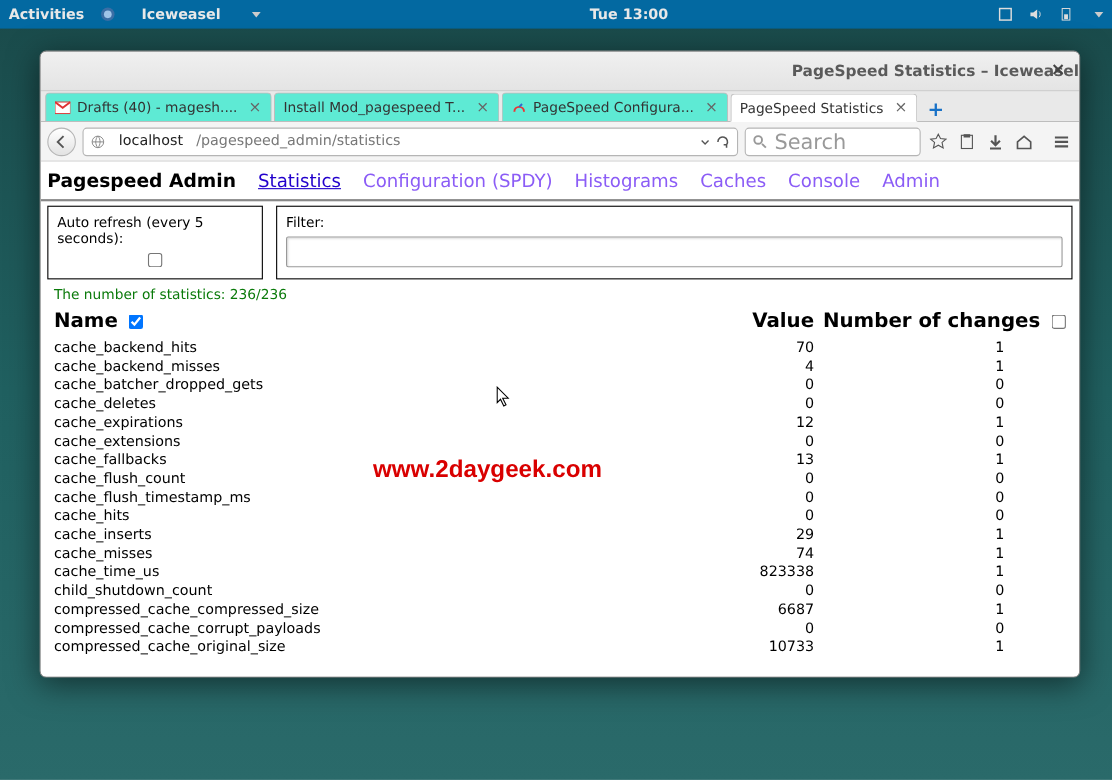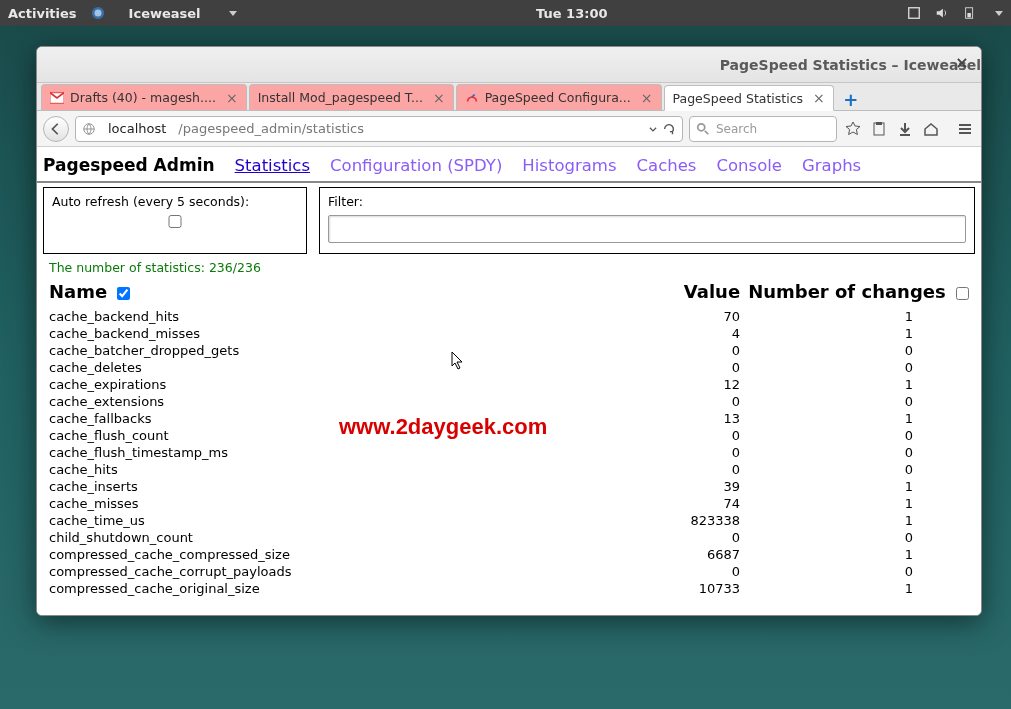--- a/index.html
+++ b/index.html
@@ -9,21 +9,21 @@
     background: linear-gradient(to bottom, #1a4a4a 0%, #206060 50%, #2a6a6a 100%);
     width: 1011px;
     height: 709px;
     overflow: hidden;
     position: relative;
   }
 
   
   .gnome-bar {
     height: 26px;
-    background: #404040;
+    background: #0369a1;
     color: #e8e8e8;
     display: flex;
     align-items: center;
     padding: 0 8px;
     font-size: 13px;
     font-weight: bold;
   }
   .gnome-left, .gnome-right { display: flex; align-items: center; gap: 14px; }
   .gnome-center { flex: 1; text-align: center; }
   .gnome-app { display:flex; align-items:center; gap:24px;}
@@ -65,21 +65,21 @@
     padding: 0 4px;
   }
   .tab {
     height: 26px;
     display:flex; align-items:center;
     padding: 0 8px;
     border:1px solid #bdbdbd;
     border-bottom:none;
     border-radius:4px 4px 0 0;
     margin-right:2px;
-    background:#fca5a5;
+    background:#5eead4;
     font-size:12.5px;
     color:#333;
     max-width:210px;
     gap:6px;
   }
   .tab.active { background:#fff; border-bottom:1px solid #fff; margin-bottom:-1px;}
   .tab .fav { width:14px;height:14px; flex-shrink:0;}
   .tab .label { white-space:nowrap; overflow:hidden; text-overflow:ellipsis; }
   .tab .x { color:#666; font-size:14px; margin-left:4px; cursor:pointer;}
   .newtab { width:22px;height:22px; display:flex;align-items:center;justify-content:center; color:#1871c7; font-size:18px; font-weight:bold; margin-left:4px; cursor:pointer;}
@@ -102,23 +102,23 @@
   .urlbar {
     flex:1; height:26px;
     border:1px solid #b5b5b5; border-radius:4px;
     background:#fff;
     display:flex;align-items:center; padding:0 6px; gap:12px;
     font-size:13px; color:#555;
   }
   .urlbar .host { color:#222; }
   .reload { color:#555; margin-left:auto; display:flex;align-items:center;gap:4px;}
   .searchbar {
-    width:148px;height:26px;border:1px solid #b5b5b5;border-radius:4px;
+    width:160px;height:26px;border:1px solid #b5b5b5;border-radius:4px;
     background:#fff; display:flex;align-items:center; padding:0 6px; gap:6px;
-    color:#999; font-size:12px;
+    color:#999; font-size:19px;
   }
   .tbicon { width:20px;height:20px; color:#555; display:flex;align-items:center;justify-content:center; }
 
   
   .page {
     flex:1; background:#fff; overflow:hidden; display:flex; flex-direction:column;
     font-family: "DejaVu Sans", Arial, sans-serif;
   }
   .ps-header {
     display:flex; align-items:baseline; gap:20px;
@@ -131,21 +131,21 @@
   .ps-link.active { color:#2200cc; text-decoration:underline; }
 
   .filterrow {
     display:flex; gap:12px; padding:4px 6px 0 6px;
   }
   .filterbox {
     border:1px solid #000; padding:6px 8px 10px 8px;
     display:flex; flex-direction:column; gap:6px;
     font-size:12.5px;
   }
-  .filterbox.auto { width:264px; }
+  .filterbox.auto { width:196px; }
   .filterbox.filter { flex:1; }
   .filterbox label { color:#000; }
   .filterbox input[type=text]{
     width:100%; height:28px; border:1px solid #999; border-radius:2px;
     box-shadow: inset 1px 1px 2px rgba(0,0,0,.15);
     padding:0 6px;
   }
   .statcount { color:#0a7a0a; font-size:12.5px; padding:6px 10px 2px 12px;}
 
   .tablewrap { flex:1; overflow:hidden; padding: 0 8px; position:relative;}
@@ -316,21 +316,21 @@
   </div>
 
   <div class="page">
     <div class="ps-header">
       <span class="ps-title">Pagespeed Admin</span>
       <span class="ps-link active">Statistics</span>
       <span class="ps-link">Configuration (SPDY)</span>
       <span class="ps-link">Histograms</span>
       <span class="ps-link">Caches</span>
       <span class="ps-link">Console</span>
-      <span class="ps-link">Graphs</span>
+      <span class="ps-link">Admin</span>
     </div>
 
     <div class="filterrow">
       <div class="filterbox auto">
         <label>Auto refresh (every 5 seconds):</label>
         <input type="checkbox" style="">
       </div>
       <div class="filterbox filter">
         <label>Filter:</label>
         <input type="text" style="">
@@ -402,21 +402,21 @@
               <td class="val">0</td>
               <td class="chg">0</td>
             </tr>
             <tr>
               <td class="name">cache_hits</td>
               <td class="val">0</td>
               <td class="chg">0</td>
             </tr>
             <tr>
               <td class="name">cache_inserts</td>
-              <td class="val">39</td>
+              <td class="val">29</td>
               <td class="chg">1</td>
             </tr>
             <tr>
               <td class="name">cache_misses</td>
               <td class="val">74</td>
               <td class="chg">1</td>
             </tr>
             <tr>
               <td class="name">cache_time_us</td>
               <td class="val">823338</td>

